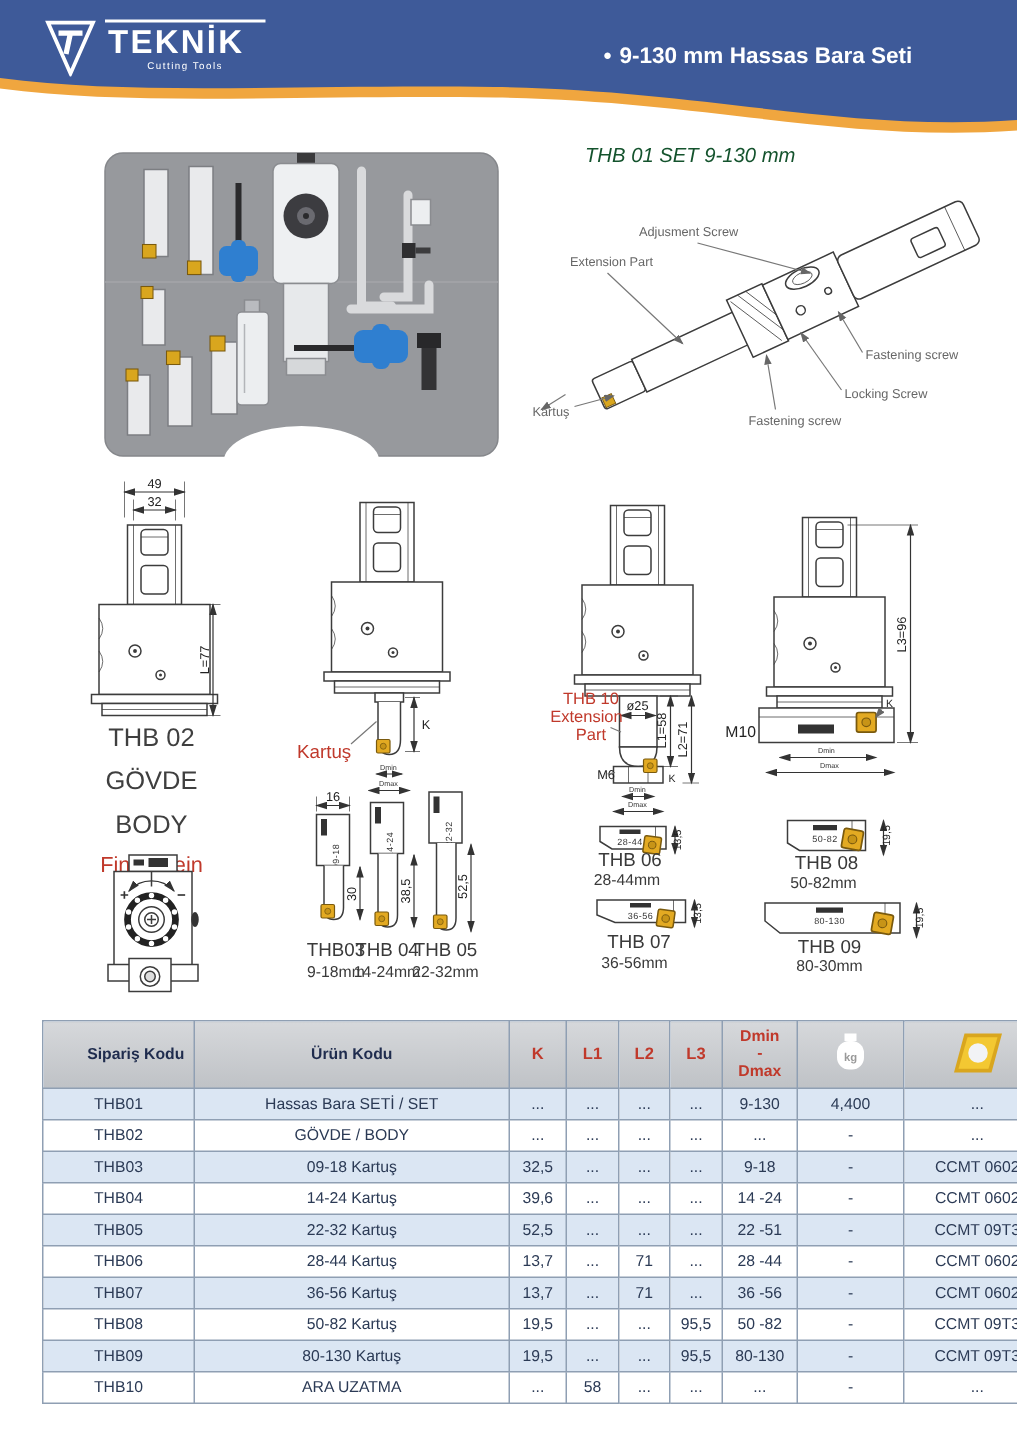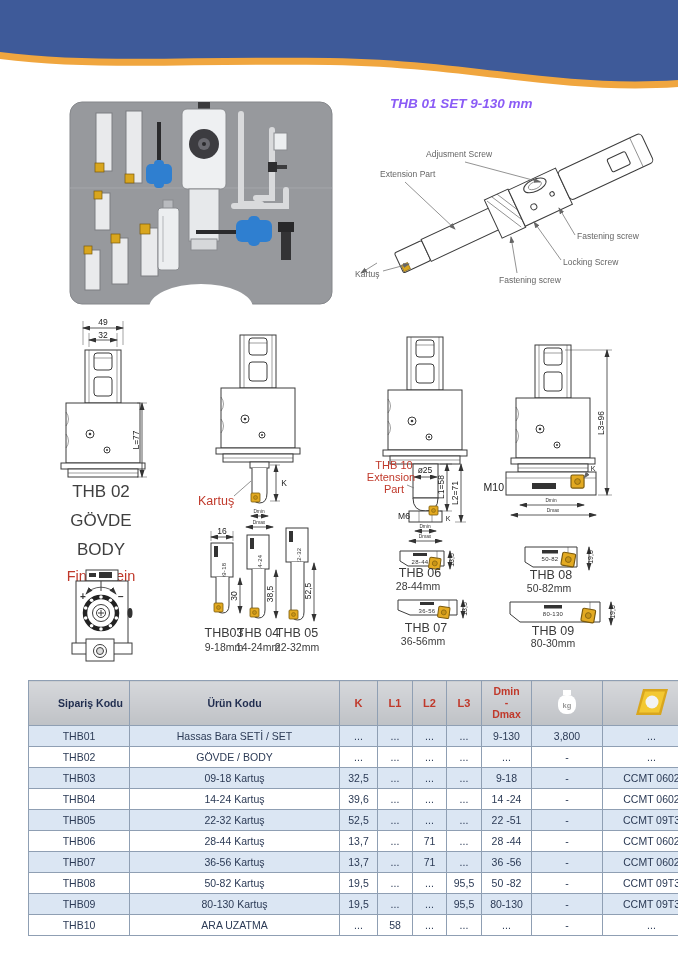--- a/index.html
+++ b/index.html
@@ -7,21 +7,21 @@
         font-family:"Liberation Sans",sans-serif;}
   
   .hdr{position:absolute;left:0;top:0;width:678px;height:100px;}
   .logo{position:absolute;left:30px;top:13px;display:flex;align-items:flex-start;gap:6px;}
   .brandwrap{display:flex;flex-direction:column;align-items:center;}
   .brand{color:#fff;font-weight:bold;font-size:22px;letter-spacing:1.5px;border-top:2.5px solid #fff;
          padding:0 14px 0 2px;line-height:1.15;}
   .brandsub{color:#fff;font-size:6.5px;letter-spacing:1px;margin-top:1px;}
   .hdr-title{position:absolute;left:402px;top:29px;color:#fff;font-weight:bold;font-size:15px;}
   .hdr-title .bullet{font-size:10px;vertical-align:2px;margin-right:5px;}
-  .subtitle{position:absolute;left:390px;top:96px;color:#8b5cf6;font-style:italic;font-weight:700;font-size:13.5px;}
+  .subtitle{position:absolute;left:390px;top:96px;color:#14532d;font-style:italic;font-weight:400;font-size:13.5px;}
   
   .photo{position:absolute;left:62px;top:100px;}
   .diagram{position:absolute;left:347px;top:113px;}
   
   .drawings{position:absolute;left:0;top:315px;}
   text{font-family:"Liberation Sans",sans-serif;}
   .dt{font-size:8.5px;fill:#222;text-anchor:middle;}
   .dts{font-size:7px;fill:#222;text-anchor:middle;}
   .tiny{font-size:4.8px;fill:#333;text-anchor:middle;}
   .mk{font-size:6px;fill:#333;text-anchor:middle;letter-spacing:.3px;}
@@ -52,20 +52,31 @@
 </head>
 <body>
 
 <div class="page">
 
   <div class="hdr">
     <svg width="678" height="100" viewBox="0 0 678 100">
       <path d="M0,7 H678 V87 C560,95 470,67 330,65 C200,63 90,71 0,59 Z" fill="#f0a63f"></path>
       <path d="M0,0 H678 V80 C560,88 470,60 330,58 C200,56 90,64 0,52 Z" fill="#3e5a99"></path>
     </svg>
+    <div class="logo">
+      <svg width="34" height="38" viewBox="0 0 34 38">
+        <polygon points="2,2 32,2 17,36" fill="none" stroke="#fff" stroke-width="2.5"></polygon>
+        <path d="M9,9 h16 M17,9 l-3,14" stroke="#fff" stroke-width="3.5" fill="none"></path>
+      </svg>
+      <div class="brandwrap">
+        <div class="brand">TEKNİK</div>
+        <div class="brandsub">Cutting Tools</div>
+      </div>
+    </div>
+    <div class="hdr-title"><span class="bullet">●</span><span>9-130 mm Hassas Bara Seti</span></div>
   </div>
   <div class="subtitle">THB 01 SET 9-130 mm</div>
 
   <div class="photo">
     <svg width="278" height="212" viewBox="0 0 278 212">
       <rect x="8" y="2" width="262" height="202" rx="12" fill="#97999d"></rect>
       <rect x="8" y="2" width="262" height="202" rx="12" fill="none" stroke="#85878b"></rect>
       <ellipse cx="139" cy="208" rx="52" ry="24" fill="#fff"></ellipse>
       <line x1="8" y1="88" x2="270" y2="88" stroke="#a4a6aa" stroke-width="1"></line>
 
@@ -456,21 +467,21 @@
     <tbody>
 
     <tr>
         <td>THB01</td>
         <td>Hassas Bara SETİ / SET</td>
         <td>...</td>
         <td>...</td>
         <td>...</td>
         <td>...</td>
         <td>9-130</td>
-        <td>3,800</td>
+        <td>4,400</td>
         <td>...</td>
       </tr>
         <tr>
         <td>THB02</td>
         <td>GÖVDE / BODY</td>
         <td>...</td>
         <td>...</td>
         <td>...</td>
         <td>...</td>
         <td>...</td>

